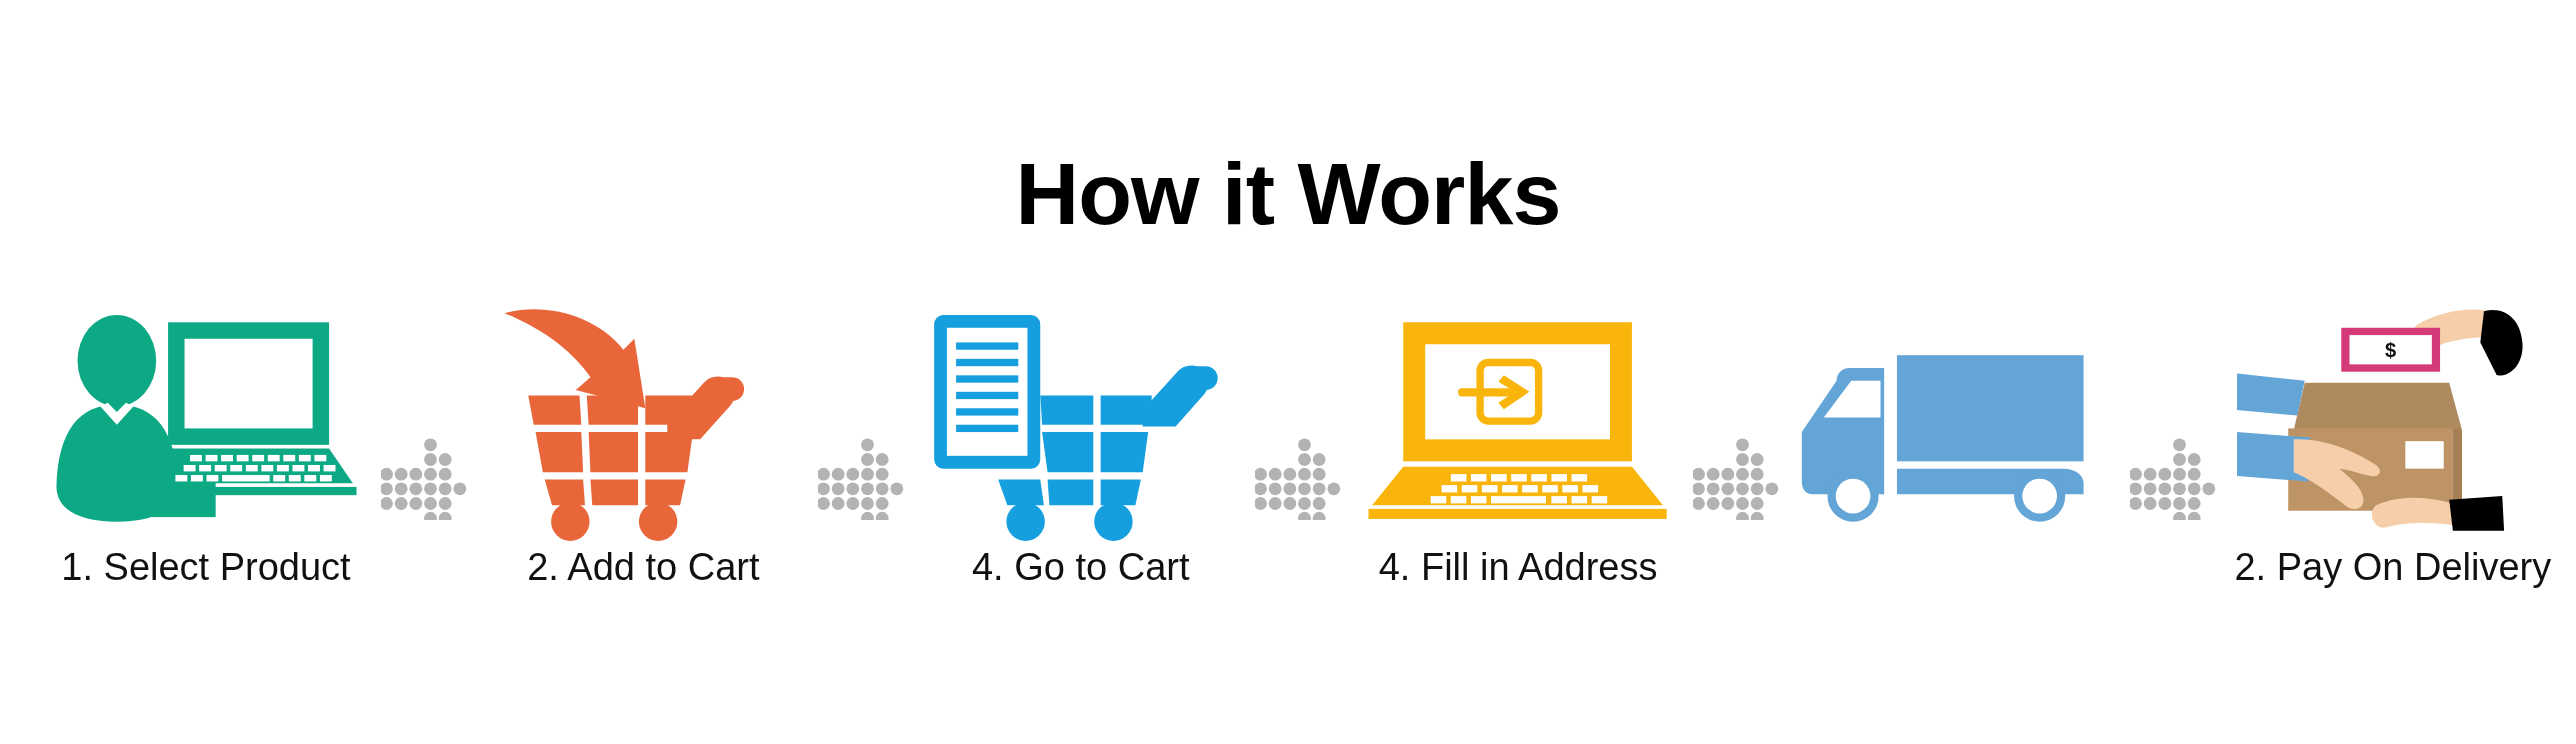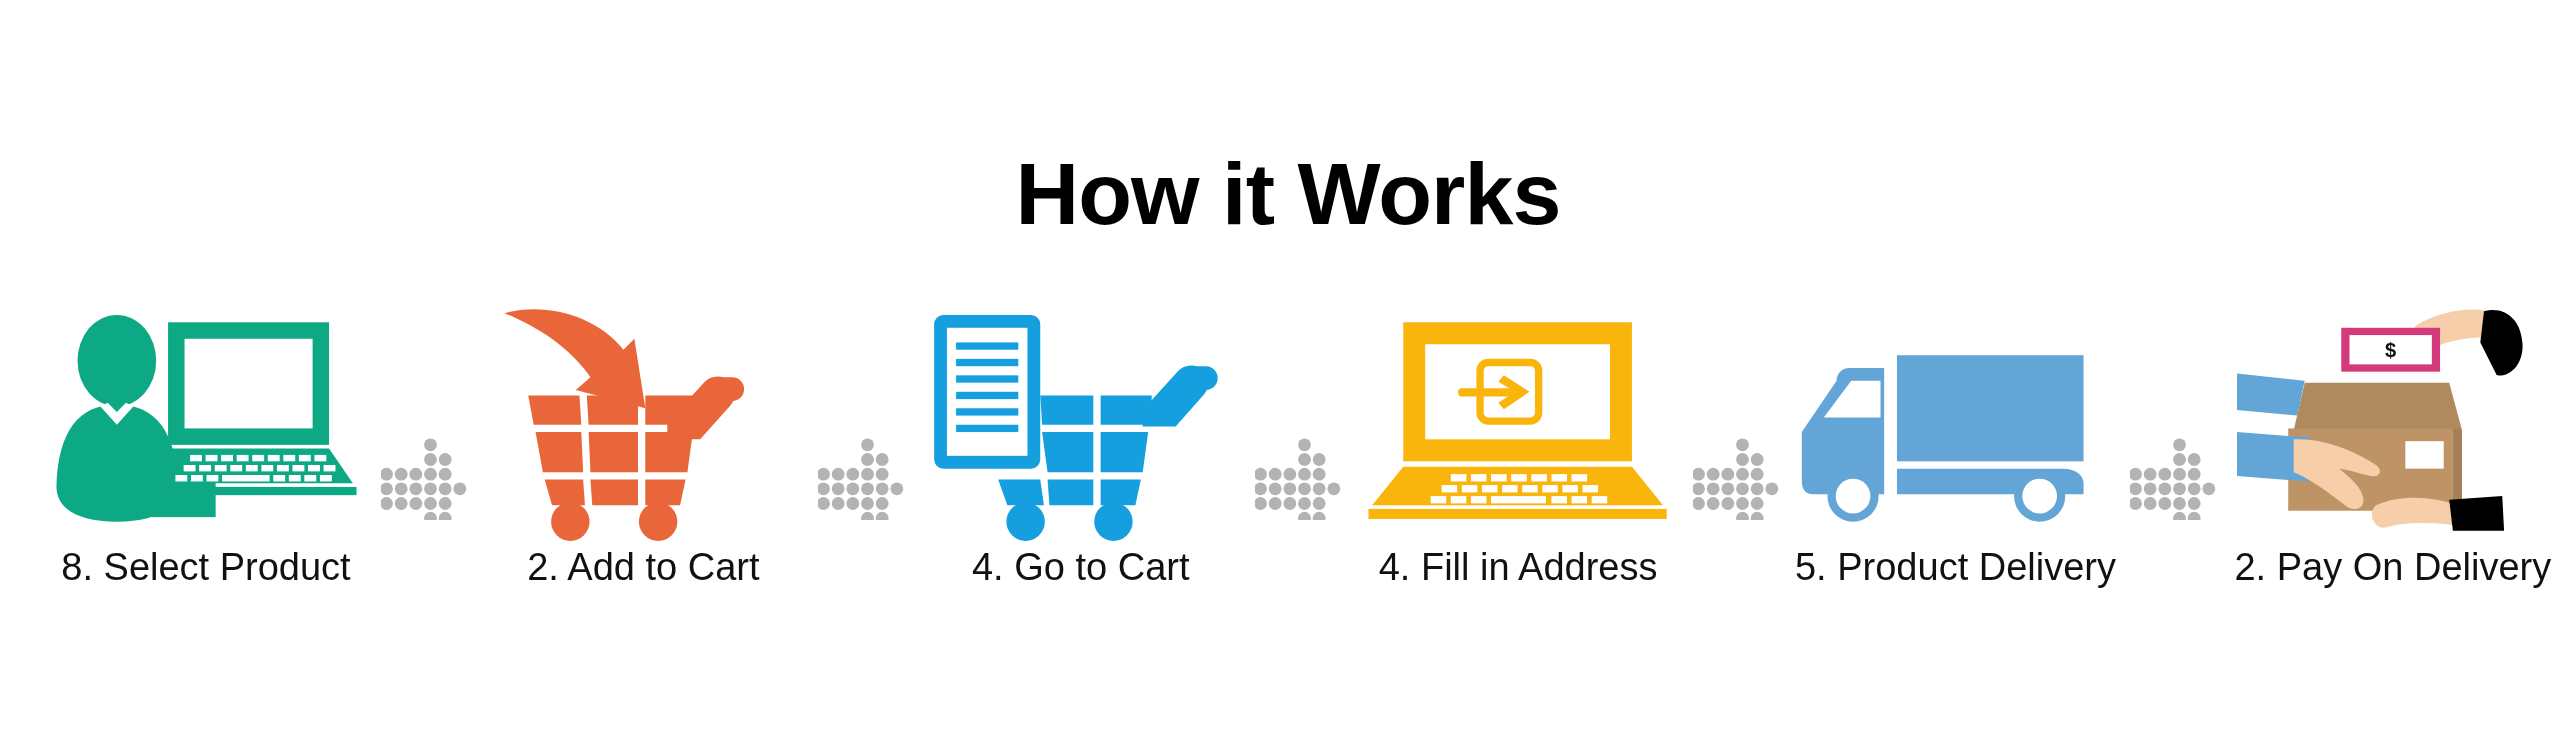--- a/index.html
+++ b/index.html
@@ -152,21 +152,21 @@
               <rect x="170" y="189" width="13" height="7"></rect>
                 <rect x="187" y="189" width="52" height="7"></rect>
               <rect x="243" y="189" width="13" height="7"></rect>
                 <rect x="260" y="189" width="13" height="7"></rect>
               <rect x="277" y="189" width="13" height="7"></rect>
                 <rect x="294" y="189" width="13" height="7"></rect>
             </g>
           </g>
         </svg>
       </div>
-      <div class="step-label">8. Select Product</div>
+      <div class="step-label">1. Select Product</div>
     </div>
 
     <div class="sep-wrap">
       <div class="sep">
         <svg width="88" height="88" viewBox="0 0 96 96" aria-hidden="true">
           <g fill="#b3b3b3">
             <circle cx="54" cy="14" r="7"></circle>
             <circle cx="54" cy="30" r="7"></circle>
               <circle cx="70" cy="30" r="7"></circle>
             <circle cx="6" cy="46" r="7"></circle>
@@ -413,21 +413,20 @@
 
             <path d="M56 86 L88 86 L88 126 L26 126 Z" fill="#ffffff"></path>
 
             <circle cx="58" cy="212" r="28" fill="#64A5D7"></circle>
             <circle cx="58" cy="212" r="19" fill="#ffffff"></circle>
             <circle cx="262" cy="212" r="28" fill="#64A5D7"></circle>
             <circle cx="262" cy="212" r="19" fill="#ffffff"></circle>
           </g>
         </svg>
       </div>
-      <div class="step-label">5. Product Delivery</div>
     </div>
 
     <div class="sep-wrap">
       <div class="sep">
         <svg width="88" height="88" viewBox="0 0 96 96" aria-hidden="true">
           <g fill="#b3b3b3">
             <circle cx="54" cy="14" r="7"></circle>
             <circle cx="54" cy="30" r="7"></circle>
               <circle cx="70" cy="30" r="7"></circle>
             <circle cx="6" cy="46" r="7"></circle>

